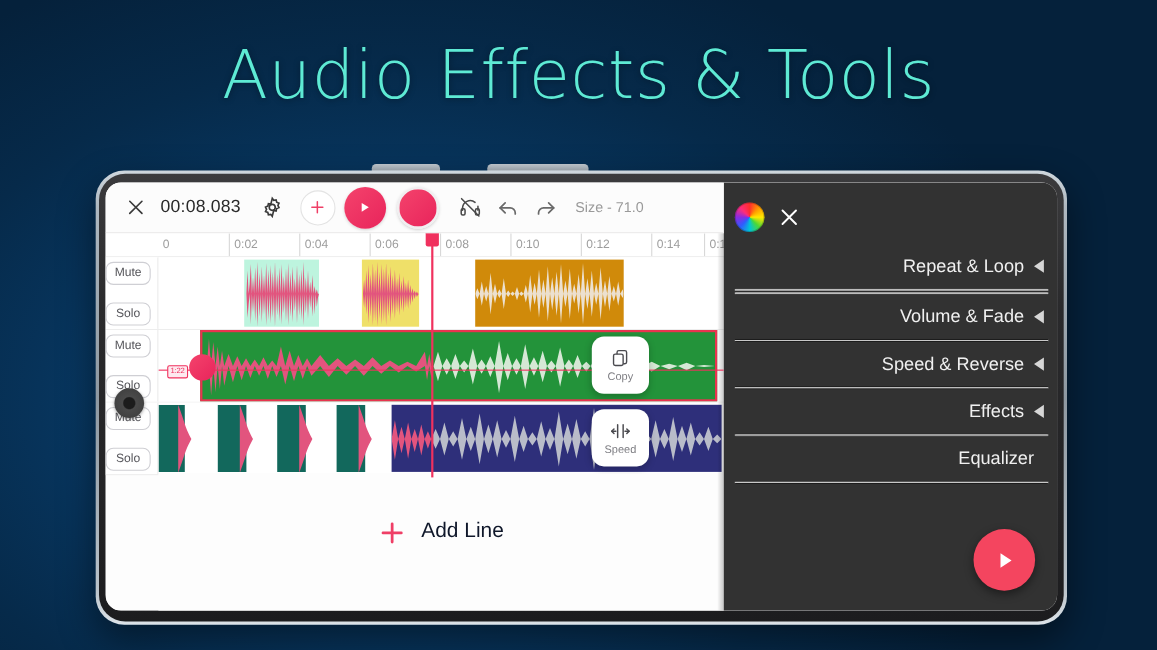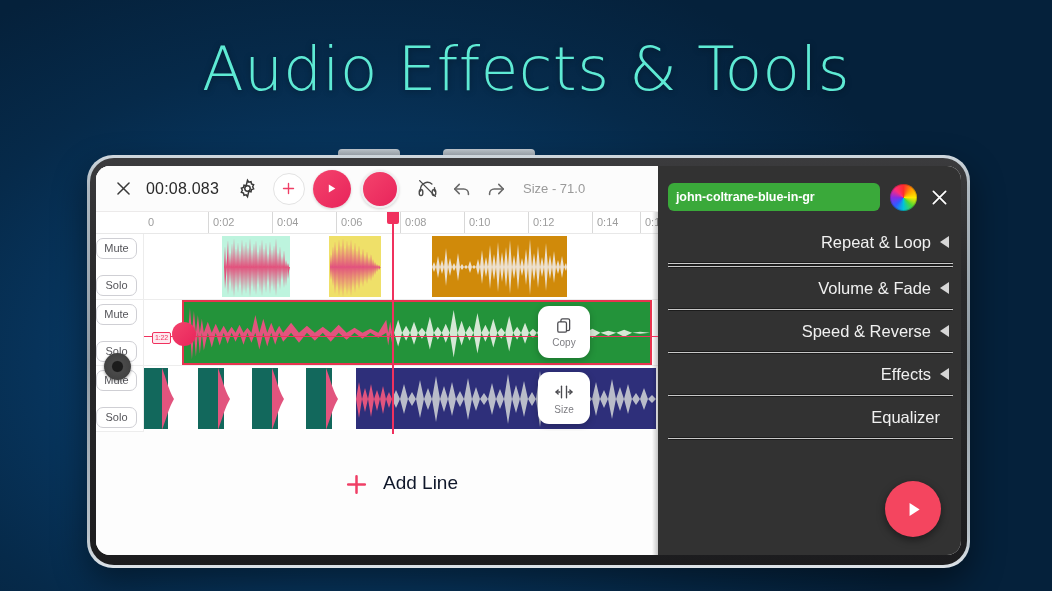--- a/index.html
+++ b/index.html
@@ -496,21 +496,21 @@
             </div>
             <div class="act-card" style="left:394px;top:6px">
               <svg width="20" height="20" viewBox="0 0 24 24" fill="none" stroke="#4a4a4f" stroke-width="1.6" stroke-linecap="round" stroke-linejoin="round">
                 <path d="M9 5 v14"></path>
                     <path d="M15 5 v14"></path>
                 <path d="M7 12 H2.5"></path>
                     <path d="M5 9.5 L2.5 12 L5 14.5"></path>
                 <path d="M17 12 H21.5"></path>
                     <path d="M19 9.5 L21.5 12 L19 14.5"></path>
               </svg>
-              <span>Size</span>
+              <span>Speed</span>
             </div>
           </div>
         </div>
       </div>
 
       <div class="addline">
         <svg width="25" height="25" viewBox="0 0 24 24" fill="none" stroke="#ef3f66" stroke-width="2.4" stroke-linecap="round">
               <path d="M12 4v16M4 12h16"></path>
             </svg>
         <div class="al-text">Add Line</div>
@@ -520,21 +520,20 @@
         <div class="playhead-knob"></div>
       </div>
 
       <div class="knob-dark" style="left:8px;top:187px"></div>
     </div>
 
     <div class="menu-panel">
       <div class="panel-edge"></div>
 
       <div class="menu-top">
-        <div class="file-badge">john-coltrane-blue-in-gr</div>
         <div class="color-wheel"></div>
         <div style="display:flex;align-items:center;justify-content:center;width:24px;height:24px;">
           <svg width="21" height="21" viewBox="0 0 24 24" fill="none" stroke="#ffffff" stroke-width="2" stroke-linecap="round">
                 <path d="M5 5 L19 19 M19 5 L5 19"></path>
               </svg>
         </div>
       </div>
 
       <div class="menu-list">
         <div class="menu-item">

